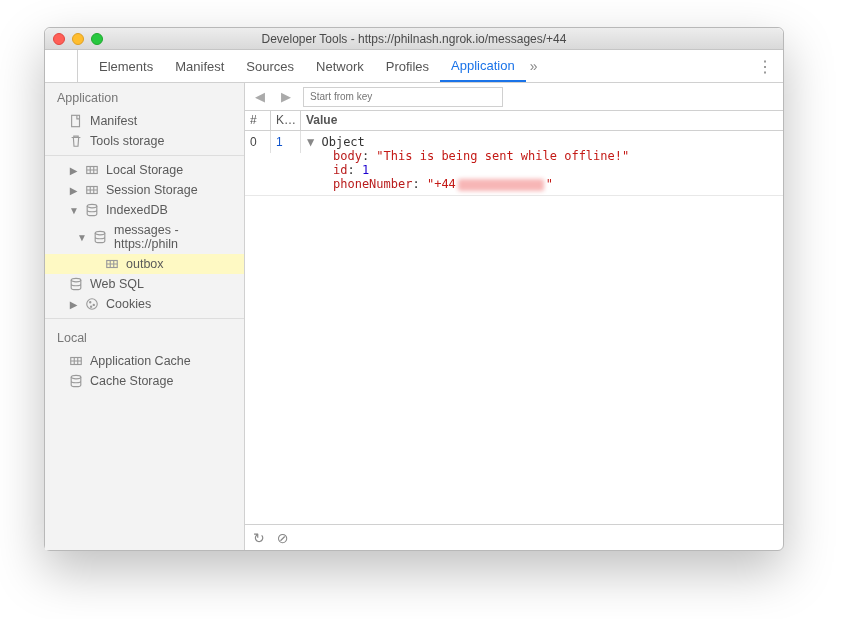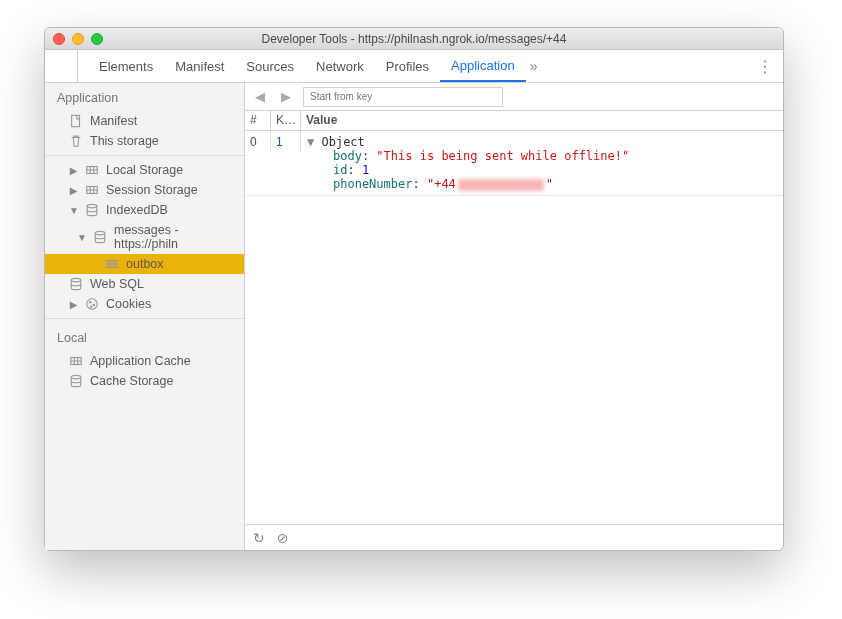--- a/index.html
+++ b/index.html
@@ -61,21 +61,21 @@
   background: #f3f3f3;
   border-right:1px solid #d0d0d0;
   overflow:hidden;
   font-size:12.5px;
 }
 .group-title { color:#777; padding:8px 12px 6px; }
 .item { display:flex; align-items:center; gap:7px; padding:3px 0 3px 24px; color:#5a5a5a; }
 .item .ic { width:14px; height:14px; display:inline-flex; align-items:center; justify-content:center; color:#9a9a9a; }
 .item.child { padding-left:32px; }
 .item.child.l2 { padding-left:44px; }
-.item.selected { background:#eab308; }
+.item.selected { background:#fef9c3; }
 .tri { width:9px; display:inline-block; color:#888; font-size:10px; text-align:center; }
 .hr { border-top:1px solid #ddd; margin:4px 0; }
 
 .main { flex:1; display:flex; flex-direction:column; min-width:0; }
 .toolbar {
   height:28px; border-bottom:1px solid #d0d0d0;
   display:flex; align-items:center; padding-left:6px; gap:8px;
 }
 .nav-arrow { color:#aaa; font-size:13px; padding:0 4px; }
 .keyinput {
@@ -91,21 +91,21 @@
 .th.n { width:26px; }
 .th.k { width:30px; }
 .th.v { flex:1; border-right:none;font-weight:bold; }
 .row { display:flex; border-bottom:1px solid #e8e8e8; align-items:flex-start; }
 .cell { border-right:1px solid #e0e0e0; padding:4px 5px; font-size:12px; }
 .cell.n { width:26px; color:#444; }
 .cell.k { width:30px; color:#1155cc; }
 .cell.v { flex:1; border-right:none; font-family: Menlo, Consolas, monospace; padding:4px 6px; }
 .obj-line { color:#333; }
 .prop { padding-left:26px; }
-.pname { color:#0f766e; }
+.pname { color:#b91c1c; }
 .colon { color:#333; }
 .pval-str { color:#c41a16; }
 .pval-num { color:#1c00cf; }
 .bottombar { height:26px; border-top:1px solid #d0d0d0; display:flex; align-items:center; padding-left:8px; gap:12px; }
 .bb-ic { color:#888; font-size:14px; }
 
 
 .ic svg { width:14px; height:14px; display:block; }
 </style>
 </head>
@@ -161,21 +161,21 @@
             </svg>
           </span>
           <span>Manifest</span>
         </div>
         <div class="item">
           <span class="ic">
             <svg width="14" height="14" viewBox="0 0 16 16" fill="none" stroke="#9a9a9a" stroke-width="1.3">
               <path d="M3 4h10M5.5 4V2.5h5V4M5 4l.7 10h4.6L11 4"></path>
             </svg>
           </span>
-          <span>This storage</span>
+          <span>Tools storage</span>
         </div>
         <div class="hr"></div>
         <div class="item">
           <span class="tri">▶</span>
           <span class="ic">
             <svg width="14" height="14" viewBox="0 0 16 16" fill="none" stroke="#9a9a9a" stroke-width="1.3">
               <rect x="2" y="4" width="12" height="8"></rect>
               <path d="M2 8h12M6 4v8M10 4v8"></path>
             </svg>
           </span>

